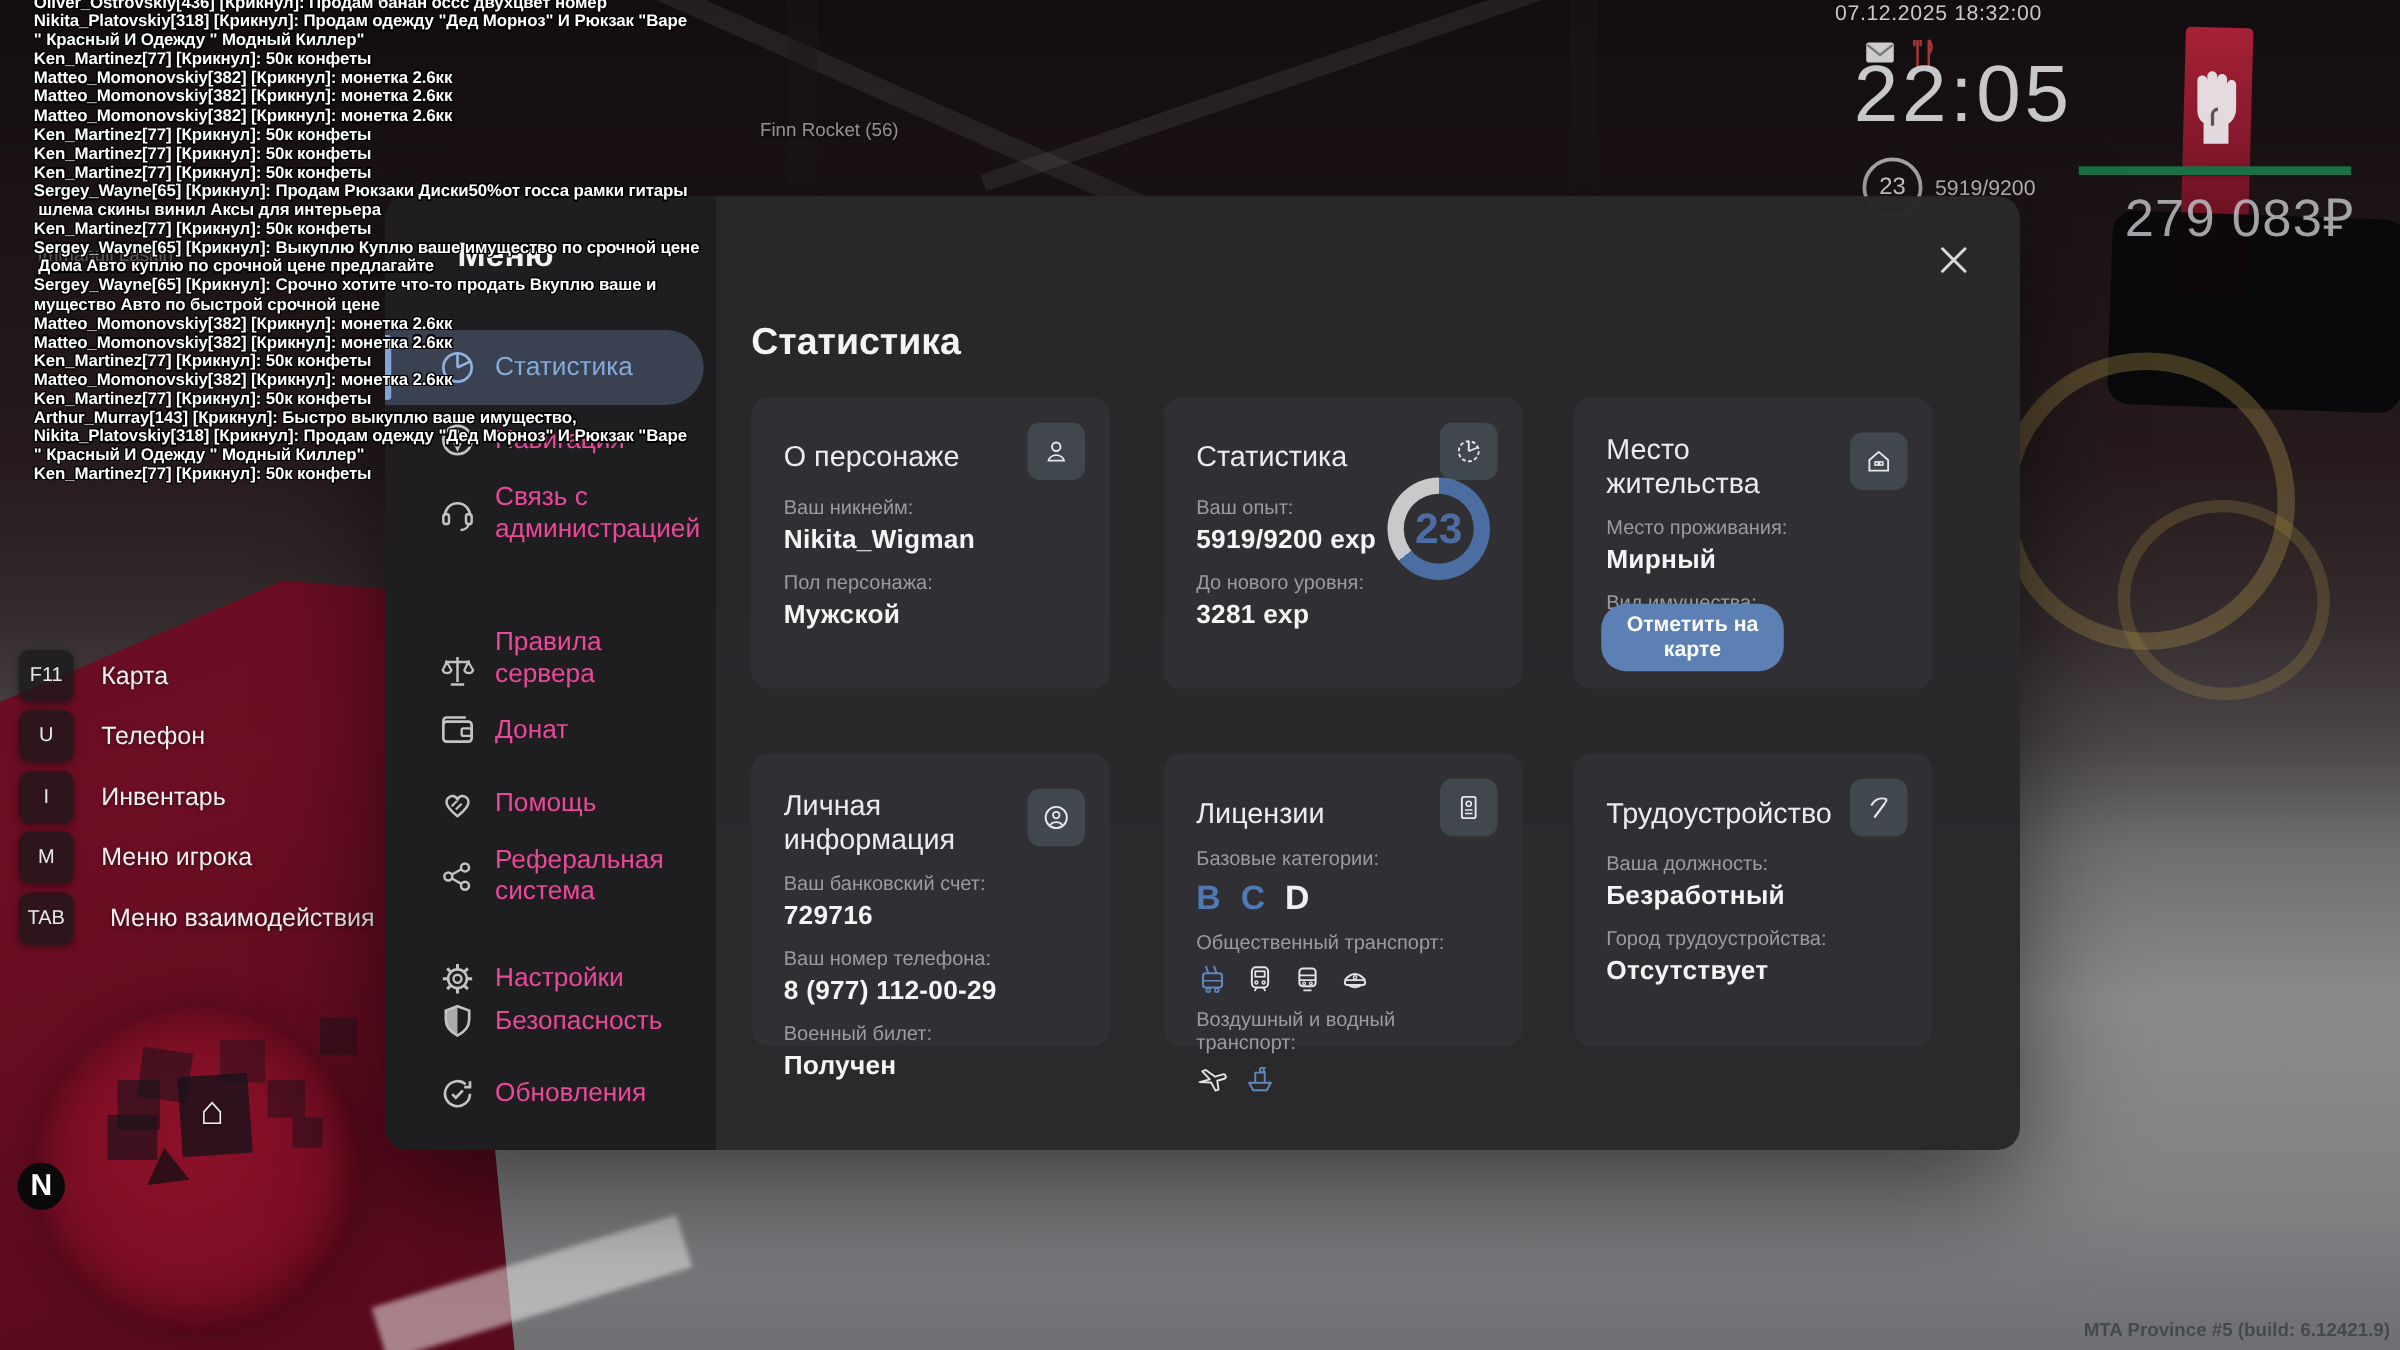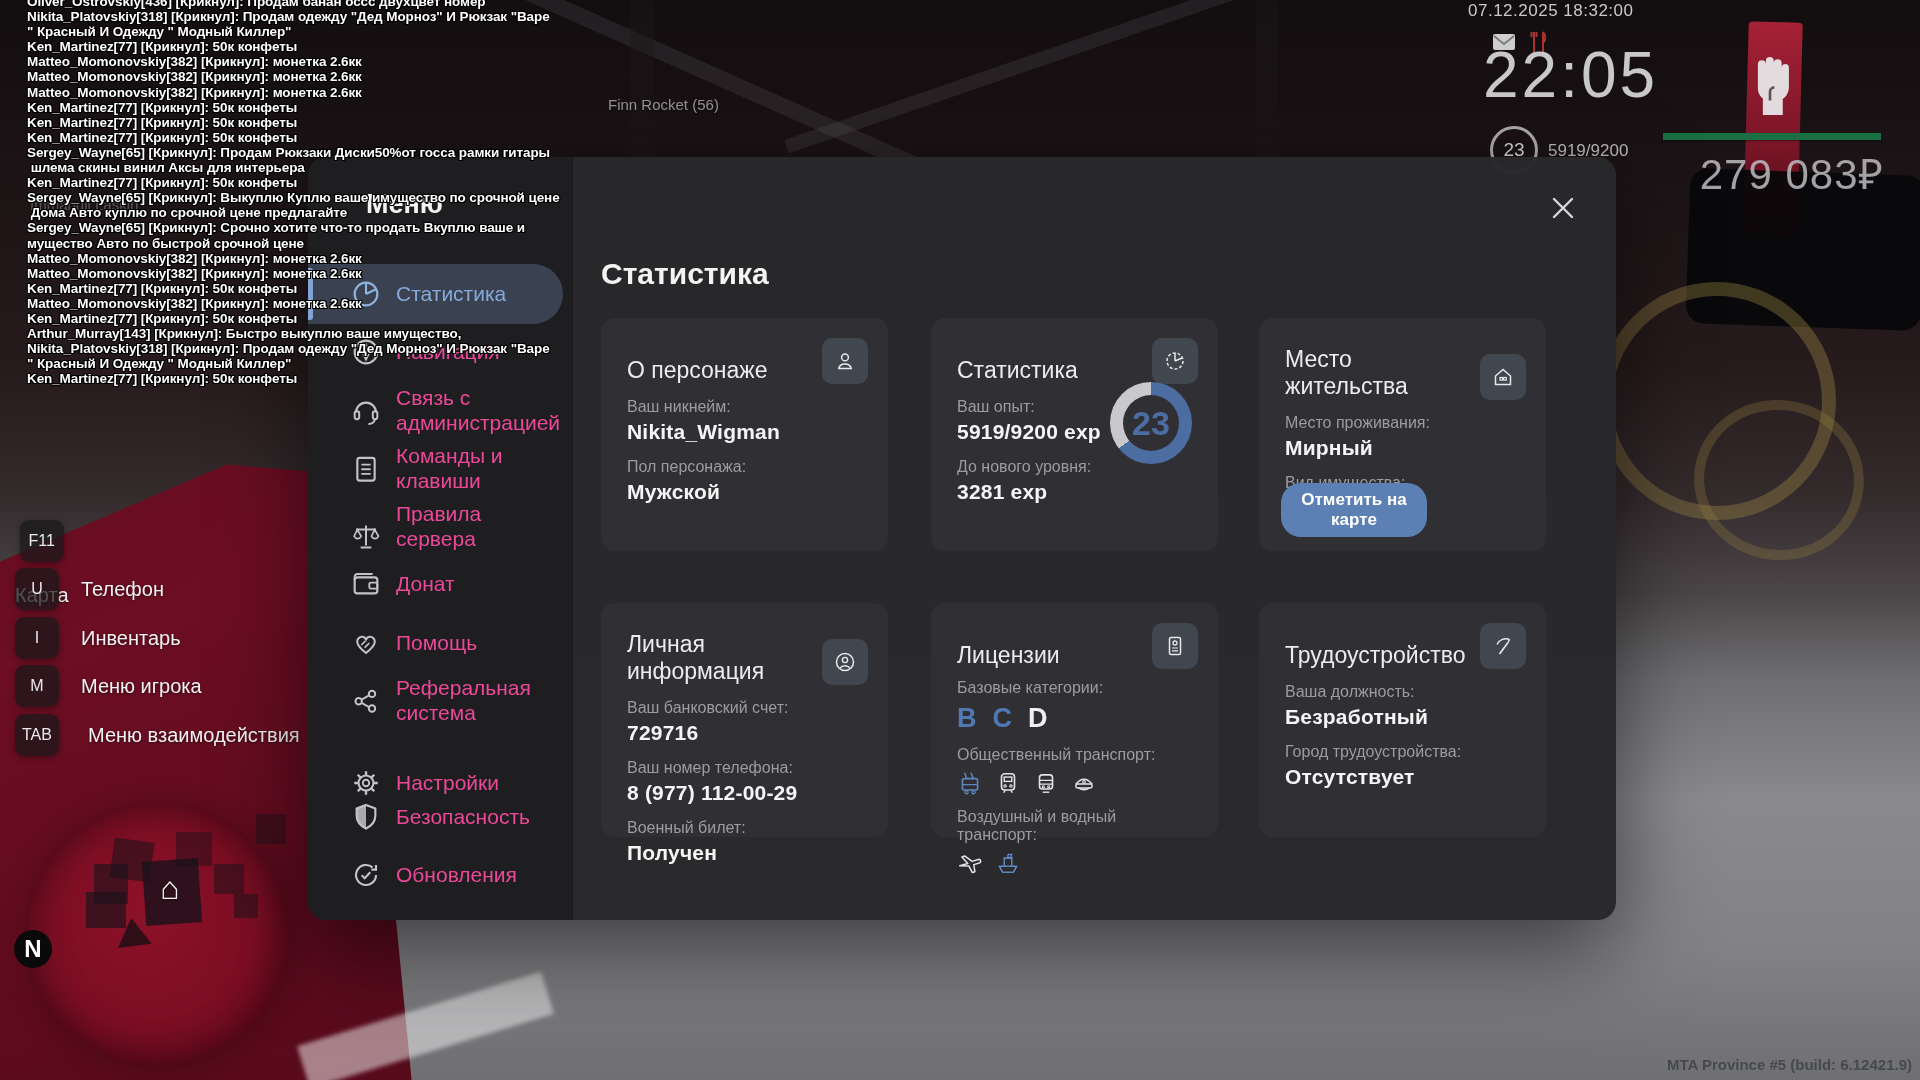--- a/index.html
+++ b/index.html
@@ -83,21 +83,21 @@
     padding-left:42px;box-sizing:border-box;transform:translateY(-50%);cursor:pointer;}
   .side-icon{width:32px;height:32px;flex:0 0 32px;color:#c3c3c6;}
   .side-label{font-size:21px;color:#ec4899;line-height:1.18;max-width:155px;}
   .side-item.active .side-icon{color:#8fb3de;}
   .side-item.active .side-label{color:#84aad9;}
 
   #content-heading{left:293px;top:100px;font-size:30px;font-weight:bold;color:#f4f4f5;}
 
   .card{width:287px;background:#303034;border-radius:14px;padding:22px 26px;
     box-sizing:border-box;z-index:2;}
-  .card-head{display:flex;justify-content:space-between;align-items:flex-end;}
+  .card-head{display:flex;justify-content:space-between;align-items:center;}
   .card-title{font-size:23px;color:#ececee;margin-top:6px;}
   .chip{width:46px;height:46px;border-radius:10px;background:#41474f;color:#e8e8ea;
     display:flex;align-items:center;justify-content:center;flex:0 0 46px;margin:-2px -6px 0 0;}
   .field{margin-top:14px;}
   .flabel{font-size:16px;color:#9b9ca0;margin-bottom:4px;}
   .fvalue{font-size:21px;font-weight:bold;color:#f5f5f6;letter-spacing:.2px;}
 
   #exp-ring{position:absolute;right:26px;top:64px;width:82px;height:82px;border-radius:50%;
     display:flex;align-items:center;justify-content:center;}
   #exp-ring::after{content:"";position:absolute;inset:13px;border-radius:50%;background:#303034;}
@@ -178,21 +178,21 @@
   <path d="M20 38 v8 M20 38 a4 4 0 0 1 4-4" stroke="#55555a" stroke-width="2.4" fill="none"></path>
 </svg>
 <div id="lvl-circle" class="abs hud">
     <span>23</span>
   </div>
 <div id="hud-exp" class="abs hud">5919/9200</div>
 <div id="green-bar" class="abs hud"></div>
 <div id="hud-money" class="abs hud">279 083₽</div>
 <div id="hud-version" class="abs hud">MTA Province #5 (build: 6.12421.9)</div>
 
-<div class="abs kb-row" style="top:520px;flex-direction:column;">
+<div class="abs kb-row" style="top:520px;">
   <div class="kb-badge">F11</div>
   <div class="kb-label">Карта</div>
 </div>
 <div class="abs kb-row" style="top:568px;">
   <div class="kb-badge">U</div>
   <div class="kb-label">Телефон</div>
 </div>
 <div class="abs kb-row" style="top:617px;">
   <div class="kb-badge">I</div>
   <div class="kb-label">Инвентарь</div>
@@ -245,27 +245,20 @@
   </div>
   <div class="abs side-item" style="top:254px;">
     <svg class="side-icon" viewBox="0 0 24 24">
         <path d="M4.5 13 a7.5 7.5 0 0 1 15 0" fill="none" stroke="currentColor" stroke-width="1.6"></path>
         <rect x="3.5" y="12" width="3.4" height="6" rx="1.6" fill="none" stroke="currentColor" stroke-width="1.5"></rect>
         <rect x="17.1" y="12" width="3.4" height="6" rx="1.6" fill="none" stroke="currentColor" stroke-width="1.5"></rect>
         <path d="M18.8 18 a5 5 0 0 1-5 3.5" fill="none" stroke="currentColor" stroke-width="1.5"></path>
       </svg>
     <div class="side-label">Связь с администрацией</div>
   </div>
-  <div class="abs side-item" style="top:312px;">
-    <svg class="side-icon" viewBox="0 0 24 24">
-        <rect x="5.5" y="3.5" width="13" height="17" rx="1.8" fill="none" stroke="currentColor" stroke-width="1.6"></rect>
-        <path d="M8.5 8.5 h7 M8.5 12 h7 M8.5 15.5 h7" stroke="currentColor" stroke-width="1.4"></path>
-      </svg>
-    <div class="side-label">Команды и клавиши</div>
-  </div>
   <div class="abs side-item" style="top:370px;align-items:flex-end;">
     <svg class="side-icon" viewBox="0 0 24 24">
         <path d="M12 4 V19 M8 20.5 h8 M4.5 7 h15" stroke="currentColor" stroke-width="1.5" fill="none"></path>
         <path d="M5.5 7 l-2.4 5 a2.9 2.9 0 0 0 5.3 0 Z M18.5 7 l-2.4 5 a2.9 2.9 0 0 0 5.3 0 Z" fill="none" stroke="currentColor" stroke-width="1.3"></path>
       </svg>
     <div class="side-label">Правила сервера</div>
   </div>
   <div class="abs side-item" style="top:427px;">
     <svg class="side-icon" viewBox="0 0 24 24">
         <rect x="3.5" y="7" width="17" height="12" rx="2" fill="none" stroke="currentColor" stroke-width="1.6"></rect>

